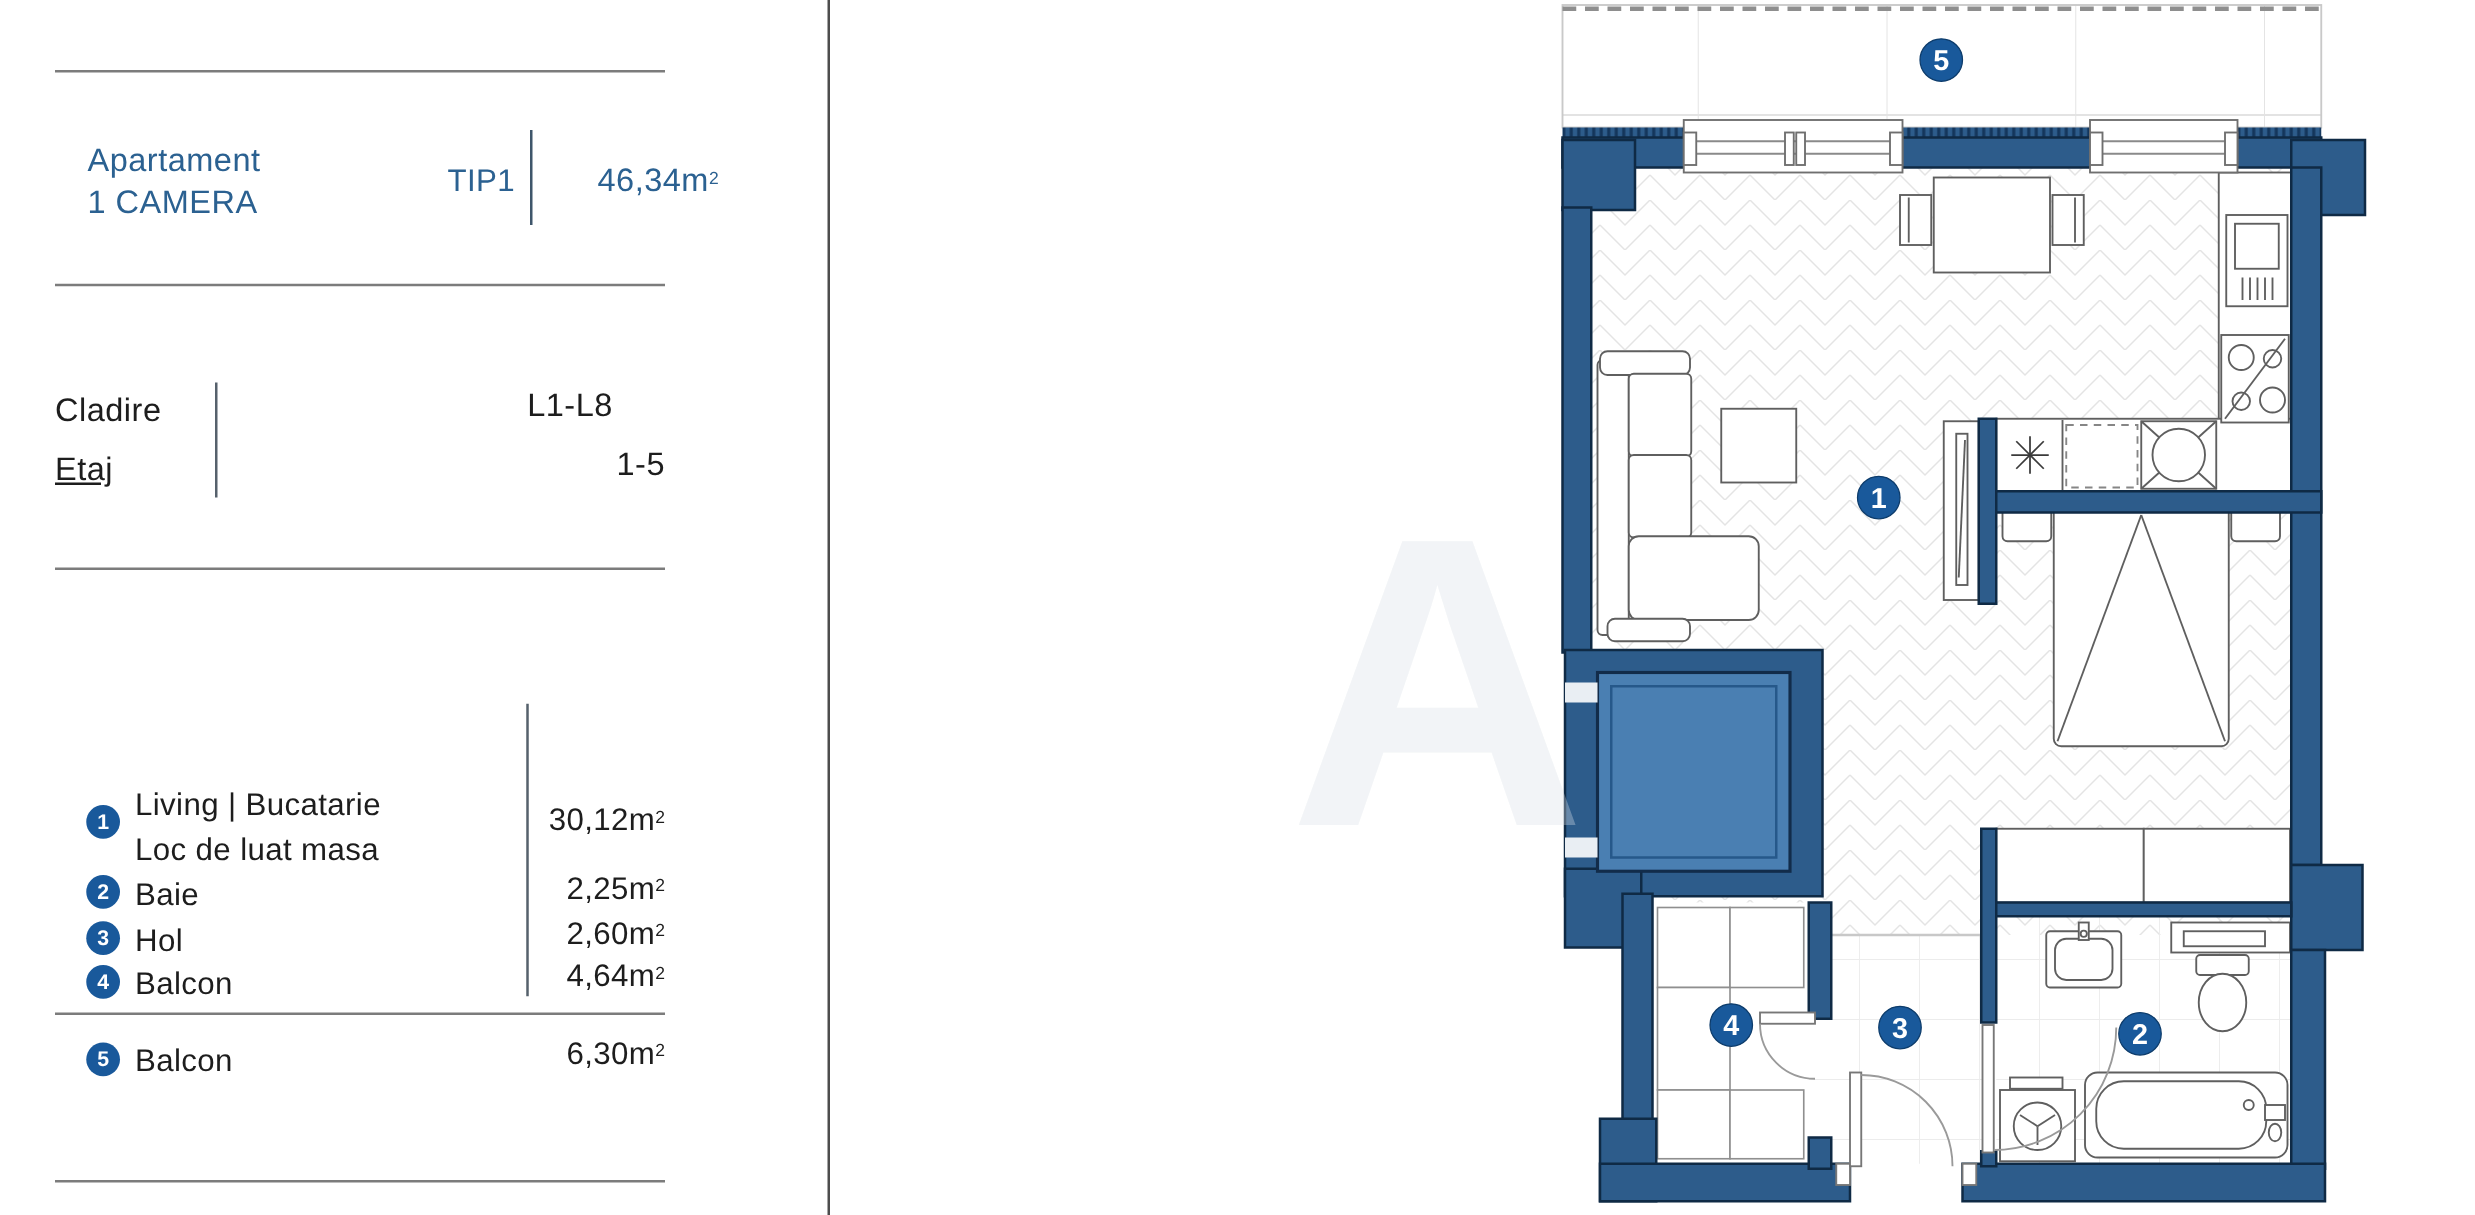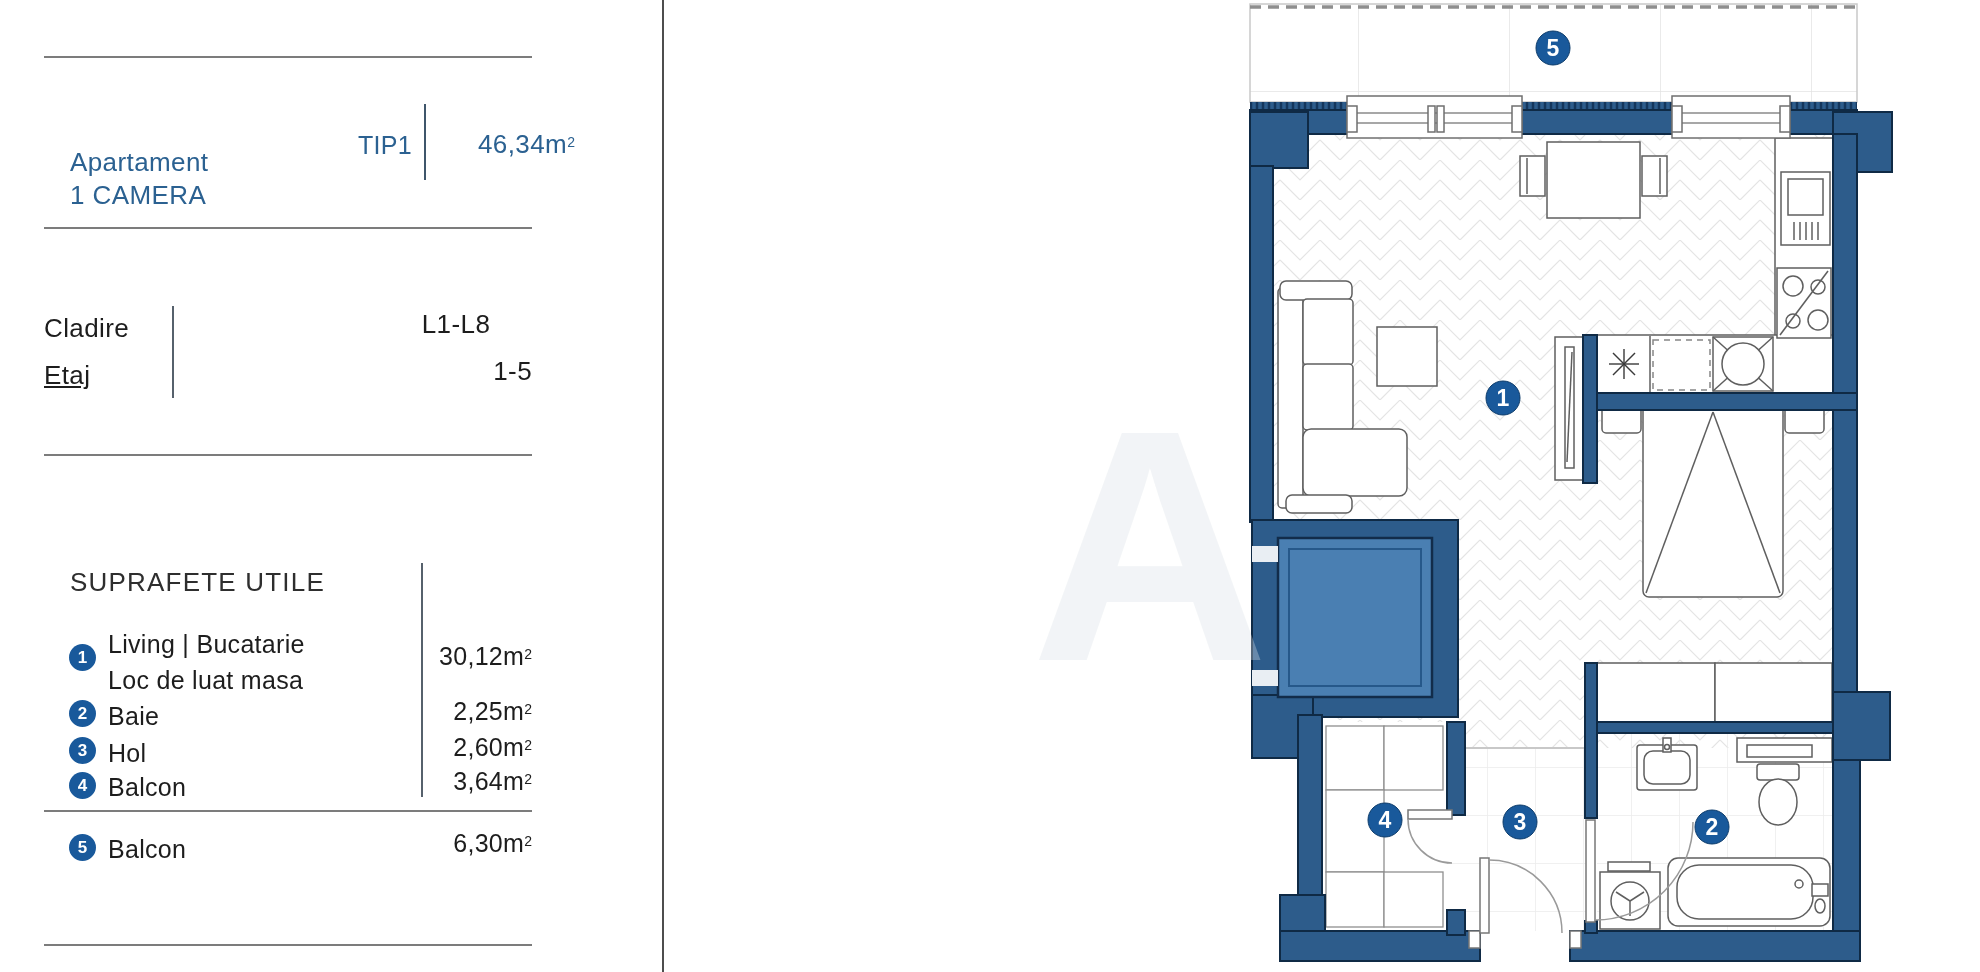--- a/index.html
+++ b/index.html
@@ -19,60 +19,59 @@
   #divider{position:absolute;left:662px;top:0;width:2px;height:972px;background:#4d4d4d;}
   #plan{position:absolute;left:980px;top:0;}
 </style>
 </head>
 <body>
 
 <div id="stage">
 
   <div class="rule" style="left:44px;top:56px;width:488px;"></div>
 
-  <div class="abs blue t26" style="left:70px;top:112px;line-height:33px;margin-top:34px;">
+  <div class="abs blue t26" style="left:70px;top:112px;line-height:33px;">
     <div>Apartament</div>
     <div>1 CAMERA</div>
   </div>
   <div class="abs blue t25" style="left:358px;top:131px;">TIP1</div>
   <div class="vbar" style="left:424px;top:104px;height:76px;background:#3f566b;"></div>
   <div class="abs blue t26" style="left:438px;top:129px;margin-left:40px;"><span>46,34</span><span>m</span><sup class="m2">2</sup></div>
 
   <div class="rule" style="left:44px;top:227px;"></div>
   <div class="rule" style="left:44px;top:227px;width:488px;"></div>
 
   <div class="abs t26" style="left:44px;top:313px;">Cladire</div>
   <div class="abs t26" style="left:44px;top:360px;text-decoration:underline;">Etaj</div>
   <div class="vbar" style="left:172px;top:306px;height:92px;"></div>
   <div class="rightbox t26" style="left:380px;top:309px;width:152px;text-align:center;">L1-L8</div>
   <div class="rightbox t26" style="left:380px;top:356px;width:152px;">1-5</div>
 
   <div class="rule" style="left:44px;top:454px;width:488px;"></div>
 
-  <div class="abs heading" style="left:70px;top:567px;">SUPRAFETE UTILE</div>
   <div class="vbar" style="left:421px;top:563px;height:234px;"></div>
 
   <div class="badge" style="left:69px;top:644px;">1</div>
   <div class="abs t25" style="left:108px;top:626px;line-height:36px;">
     <div>Living | Bucatarie</div>
     <div>Loc de luat masa</div>
   </div>
   <div class="rightbox t25" style="left:400px;top:642px;width:132px;"><span>30,12</span><span>m</span><sup class="m2">2</sup></div>
 
   <div class="badge" style="left:69px;top:700px;">2</div>
   <div class="abs t25" style="left:108px;top:702px;">Baie</div>
   <div class="rightbox t25" style="left:400px;top:697px;width:132px;"><span>2,25</span><span>m</span><sup class="m2">2</sup></div>
 
   <div class="badge" style="left:69px;top:737px;">3</div>
   <div class="abs t25" style="left:108px;top:739px;">Hol</div>
   <div class="rightbox t25" style="left:400px;top:733px;width:132px;"><span>2,60</span><span>m</span><sup class="m2">2</sup></div>
 
   <div class="badge" style="left:69px;top:772px;">4</div>
   <div class="abs t25" style="left:108px;top:773px;">Balcon</div>
-  <div class="rightbox t25" style="left:400px;top:767px;width:132px;"><span>3,64</span><span>m</span><sup class="m2">2</sup></div>
+  <div class="rightbox t25" style="left:400px;top:767px;width:132px;"><span>4,64</span><span>m</span><sup class="m2">2</sup></div>
 
   <div class="rule" style="left:44px;top:810px;width:488px;"></div>
 
   <div class="badge" style="left:69px;top:834px;">5</div>
   <div class="abs t25" style="left:108px;top:835px;">Balcon</div>
   <div class="rightbox t25" style="left:400px;top:829px;width:132px;"><span>6,30</span><span>m</span><sup class="m2">2</sup></div>
 
   <div class="rule" style="left:44px;top:944px;width:488px;"></div>
 
   <div id="divider"></div>

